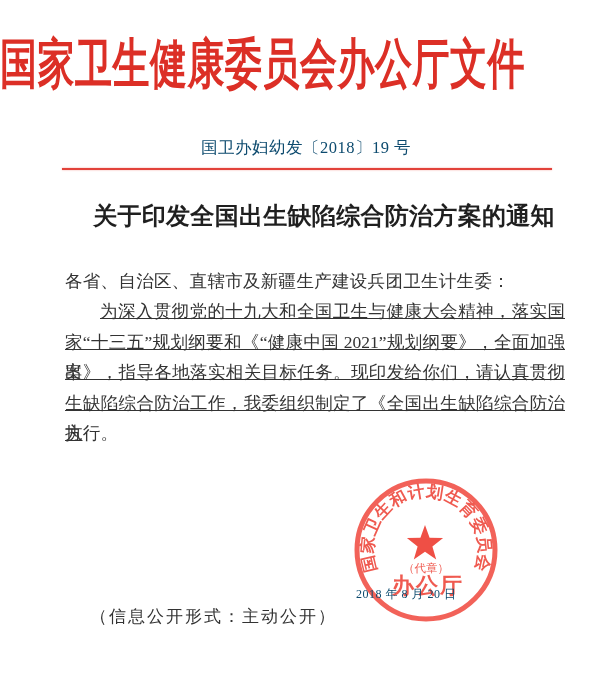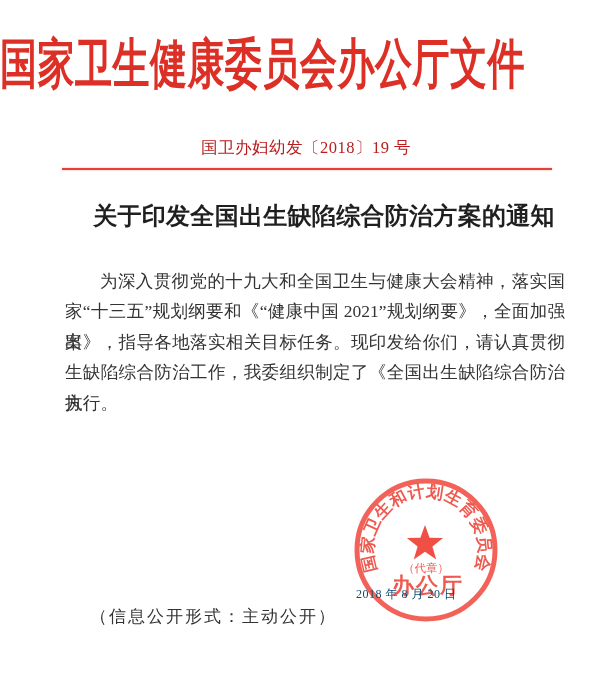--- a/index.html
+++ b/index.html
@@ -11,40 +11,41 @@
   .letterhead{
     position:absolute;left:0;top:22px;width:612px;height:86px;
     display:flex;align-items:center;
   }
   .letterhead span{
     font-size:37px;font-weight:bold;color:#dc2f26;letter-spacing:0.5px;
     transform:scaleY(1.45);white-space:nowrap;
   }
   .doc-number{
     position:absolute;left:0;top:137px;width:612px;text-align:center;
-    font-size:16.5px;color:#b91c1c;letter-spacing:0.5px;
+    font-size:16.5px;color:#0c4a6e;letter-spacing:0.5px;
   }
   .red-rule{
     position:absolute;left:62px;top:168px;width:490px;height:2px;
     background:#e2423a;box-shadow:0 0 2px #f3a39e;
   }
   .notice-title{
     position:absolute;left:0;top:200px;width:592px;text-align:center;
     font-size:24px;font-weight:bold;color:#1f1f1f;letter-spacing:0.3px;margin-left:28px;
   }
   .body-block{
     position:absolute;left:65px;top:266px;width:500px;
     font-size:17.5px;color:#333333;
   }
   .body-line{
     line-height:30.4px;height:30.4px;letter-spacing:0.3px;white-space:nowrap;
   }
   .body-line.justify{
     white-space:normal;text-align:justify;text-align-last:justify;
     letter-spacing:0;
+    text-decoration:underline;
   }
   .body-line.indent{text-indent:35px;}
   .seal{position:absolute;left:352px;top:476px;width:148px;height:148px;opacity:0.92;z-index:1;}
   .seal text{font-family:"Liberation Serif","DejaVu Serif",serif;}
   .issue-date{
     position:absolute;left:356px;top:586px;z-index:3;
     font-size:12px;color:#0c4a6e;letter-spacing:0.5px;white-space:nowrap;
   }
   .footer-note{
     position:absolute;left:90px;top:605px;
@@ -60,20 +61,21 @@
     <span>国家卫生健康委员会办公厅文件</span>
   </div>
 
   <div class="doc-number">国卫办妇幼发〔2018〕19 号</div>
 
   <div class="red-rule"></div>
 
   <div class="notice-title">关于印发全国出生缺陷综合防治方案的通知</div>
 
   <div class="body-block">
+    <div class="body-line">各省、自治区、直辖市及新疆生产建设兵团卫生计生委：</div>
     <div class="body-line justify indent">为深入贯彻党的十九大和全国卫生与健康大会精神，落实国</div>
     <div class="body-line justify">家“十三五”规划纲要和《“健康中国 2021”规划纲要》，全面加强出</div>
     <div class="body-line justify">案》，指导各地落实相关目标任务。现印发给你们，请认真贯彻</div>
     <div class="body-line justify">生缺陷综合防治工作，我委组织制定了《全国出生缺陷综合防治方</div>
     <div class="body-line">执行。</div>
   </div>
 
   <svg class="seal" viewBox="0 0 148 148" xmlns="http://www.w3.org/2000/svg">
     <defs>
       <path id="ringPath" d="M 26 96.4 A 53 53 0 1 1 122 96.4" fill="none"></path>

